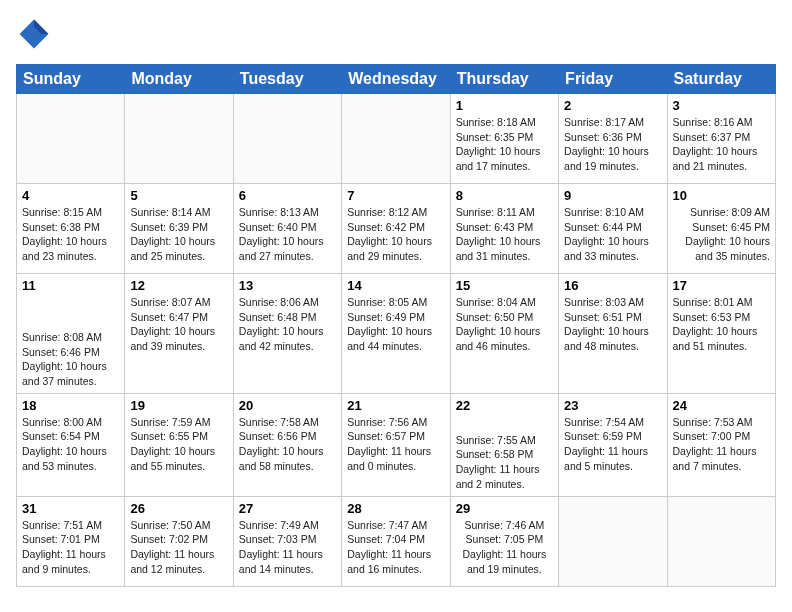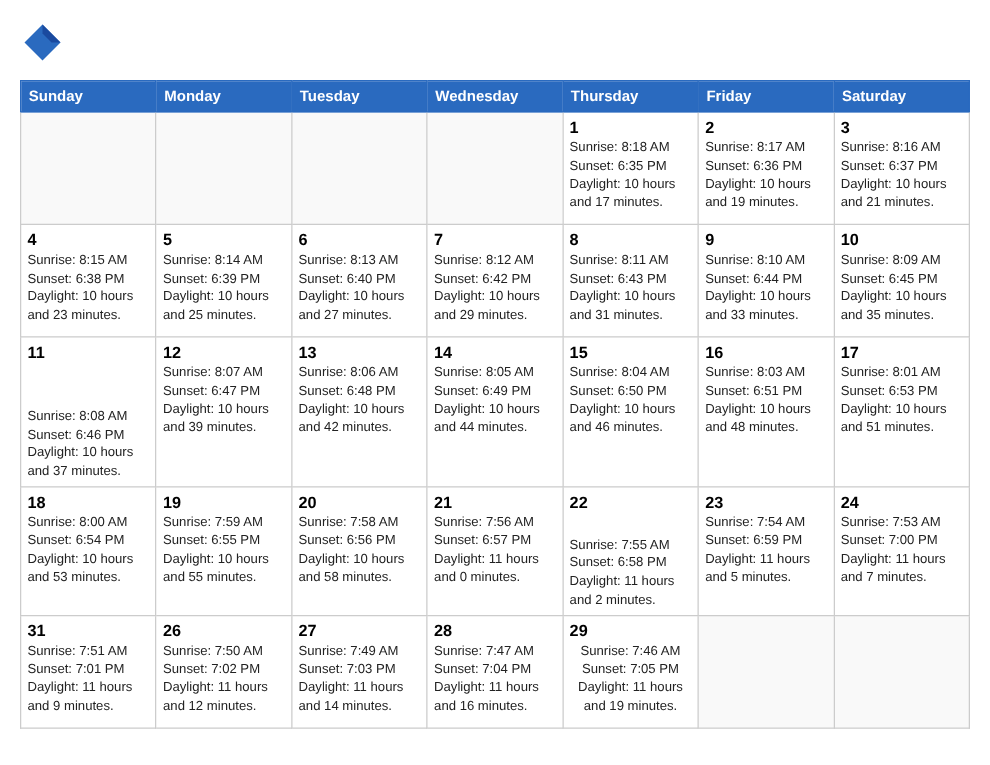--- a/index.html
+++ b/index.html
@@ -49,21 +49,21 @@
     .calendar {
       width: 100%;
       border-collapse: collapse;
       font-size: 11px;
     }
     .calendar th {
       background-color: #2a6abf;
       color: #fff;
       text-align: left;
       padding: 5px 6px;
-      font-size: 12px;
+      font-size: 16px;
       border: 1px solid #2a6abf;
       margin-top: 28px;
     }
     .calendar td {
       border: 1px solid #ccc;
       vertical-align: top;
       padding: 4px 5px;
       width: calc(100% / 7);
       height: 90px;
       background: #fff;
@@ -180,21 +180,21 @@
         </td>
         <td>
           <div class="day-num">9</div>
           <div class="day-info" style="white-space: pre-line;">Sunrise: 8:10 AM
 Sunset: 6:44 PM
 Daylight: 10 hours
 and 33 minutes.</div>
         </td>
         <td>
           <div class="day-num">10</div>
-          <div class="day-info" style="white-space: pre-line;">Sunrise: 8:09 AM
+          <div class="day-info" style="white-space: pre-line; text-align: right;">Sunrise: 8:09 AM
 Sunset: 6:45 PM
 Daylight: 10 hours
 and 35 minutes.</div>
         </td>
       </tr>
       <tr>
         <td>
           <div class="day-num">11</div>
           <div class="day-info" style="white-space: pre-line; margin-top: 37px;">Sunrise: 8:08 AM
 Sunset: 6:46 PM

